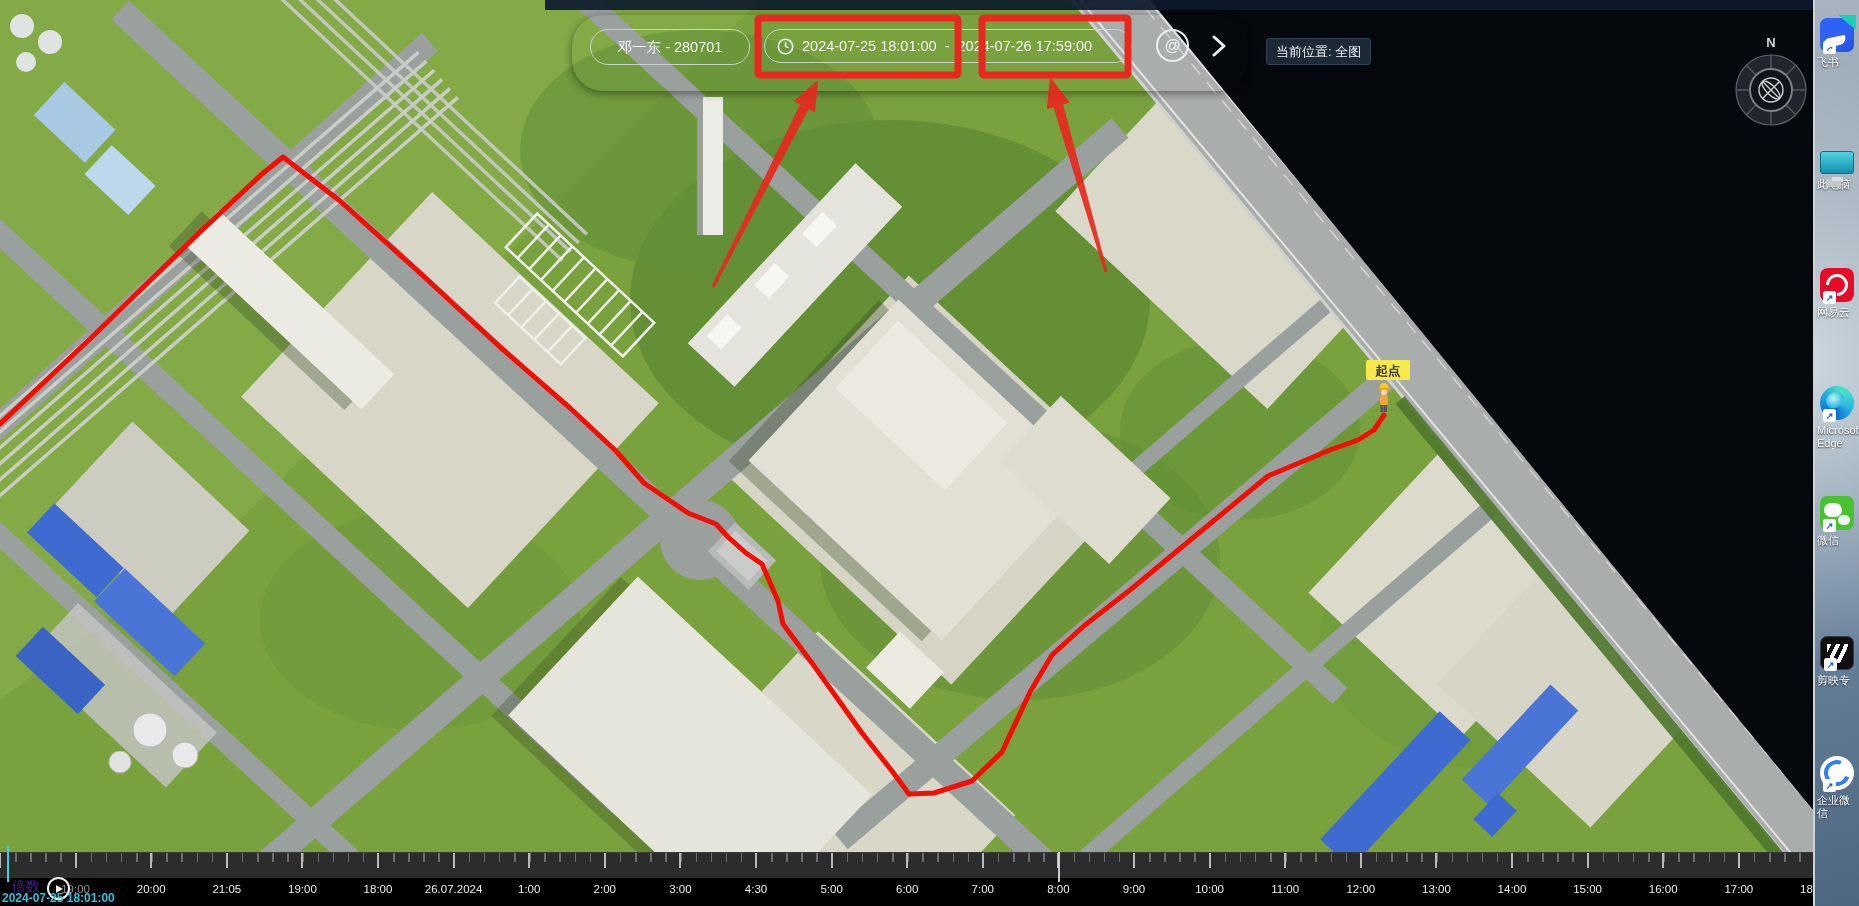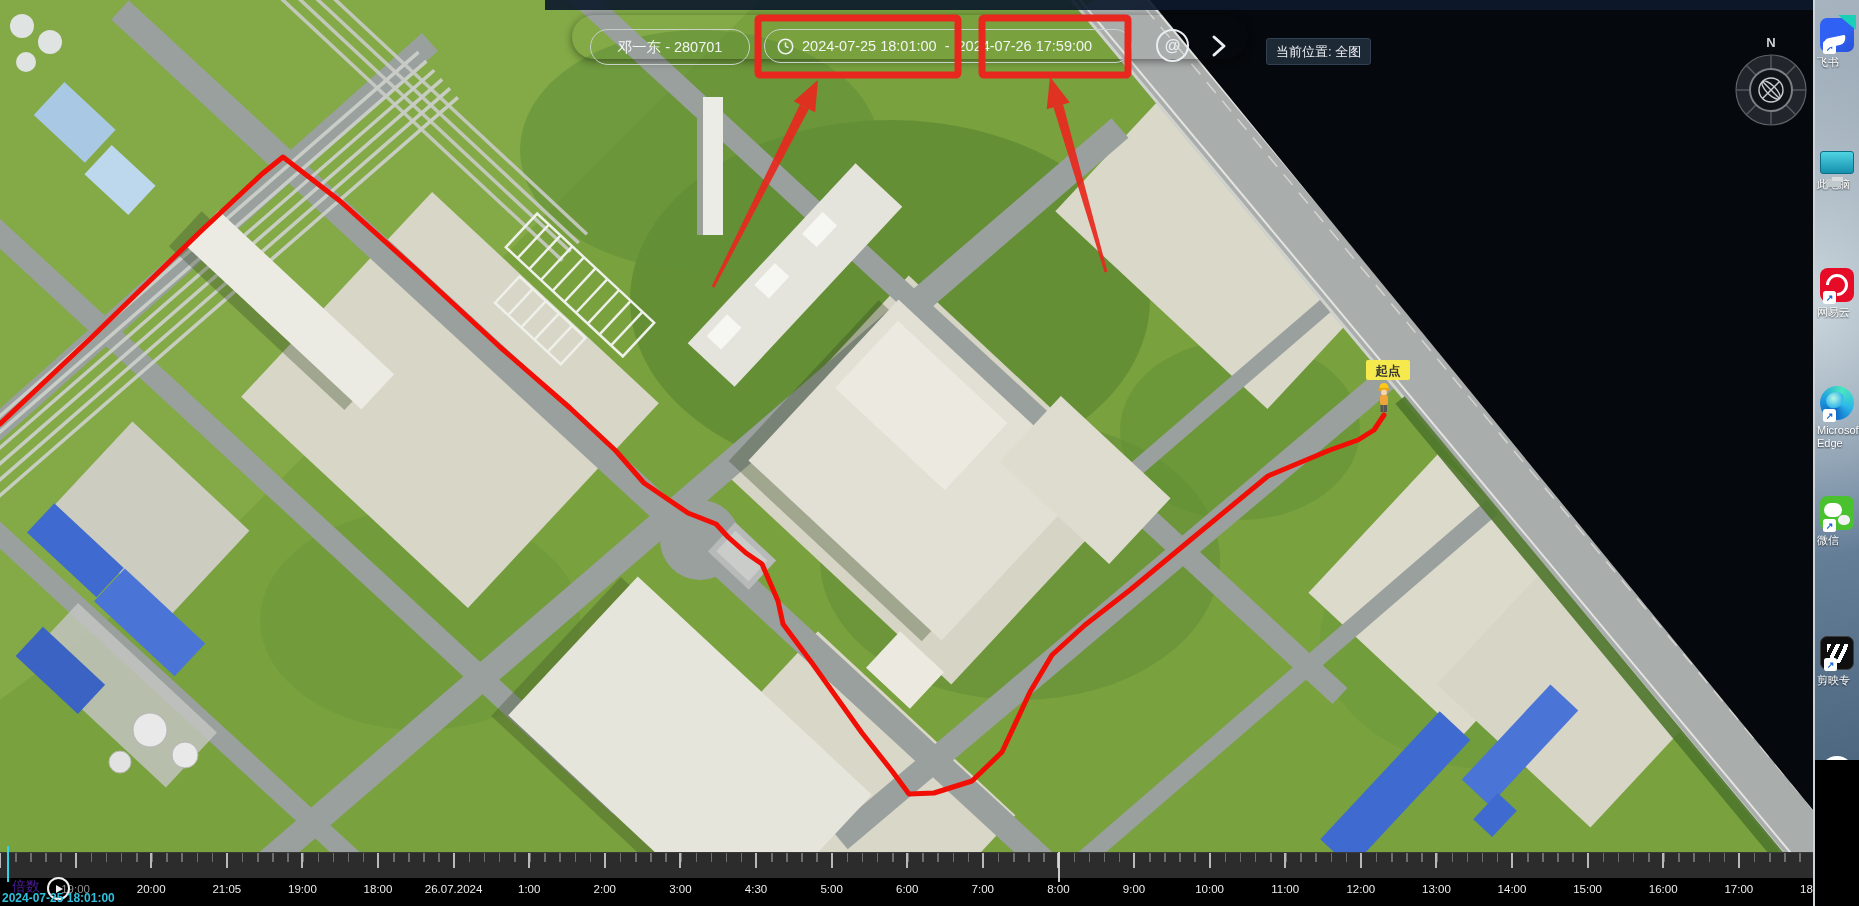--- a/index.html
+++ b/index.html
@@ -3,21 +3,21 @@
 <meta charset="utf-8">
 <style>
   html,body{margin:0;padding:0;background:#000;}
   #app{position:relative;width:1859px;height:906px;overflow:hidden;background:#000;
        font-family:"Liberation Sans",sans-serif;}
   
   #map-window{position:absolute;left:0;top:0;width:1813px;height:906px;overflow:hidden;
               border-right:2px solid #cdd4d8;background:#79a13e;}
   #map-svg{position:absolute;left:0;top:0;}
   
-  #toolbar{position:absolute;left:572px;top:15px;width:676px;height:44px;border-radius:31px;
+  #toolbar{position:absolute;left:572px;top:15px;width:676px;height:76px;border-radius:31px;
            background:linear-gradient(90deg,#3d4a44 0%,#3d4a44 62%,#3542400 0),
                       linear-gradient(90deg,#3d4a44 0%,#3d4a44 72%,#202b33 82%,#0c1520 92%,#0b131e 100%);
            box-shadow:0 2px 8px rgba(0,0,0,.45);z-index:10;}
   .pill{position:absolute;height:34px;top:14px;border:1.5px solid #c9d1cb;border-radius:18px;
         display:flex;align-items:center;color:#f2f4f2;font-size:14.5px;}
   #person-pill{left:18px;width:158px;justify-content:center;}
   #date-pill{left:192px;width:368px;padding:0 12px;box-sizing:border-box;gap:8px;}
   #date-pill .dtxt{white-space:nowrap;font-size:14.5px;}
   #clock-icon{width:17px;height:17px;flex:0 0 auto;}
   #search-btn{position:absolute;left:584px;top:14px;width:33px;height:33px;border-radius:50%;
@@ -43,21 +43,21 @@
   #playhead{position:absolute;top:0;width:2px;height:36px;}
   #speed-label{position:absolute;left:12px;top:32px;font-size:14px;color:#4c1d95;z-index:5;}
   #play-btn{position:absolute;left:47px;top:31px;width:23px;height:23px;border:2px solid #f0f0f0;
             border-radius:50%;box-sizing:border-box;z-index:5;display:flex;align-items:center;justify-content:center;}
   #play-btn::before{content:'';margin-left:2px;border-left:7px solid #f0f0f0;border-top:4.5px solid transparent;
                     border-bottom:4.5px solid transparent;}
   #playhead-time{position:absolute;left:2px;top:45px;font-size:12px;font-weight:bold;color:#2fc0dd;z-index:6;white-space:nowrap;}
   
   #anno-svg{position:absolute;left:0;top:0;z-index:50;pointer-events:none;}
   
-  #desktop{position:absolute;left:1815px;top:0;width:44px;height:760px;overflow:hidden;
+  #desktop{position:absolute;left:1815px;top:0;width:44px;height:906px;overflow:hidden;
            background:radial-gradient(circle at -30% 40%,#cdd8de 0%,rgba(205,216,222,0) 55%),
                       linear-gradient(165deg,#a7b4c0 0%,#8b9cac 35%,#67809a 70%,#4e6781 100%);}
   .dicon{position:absolute;left:0;width:44px;}
   .ic{width:34px;height:34px;border-radius:7px;position:relative;margin:0 auto;}
   .ic-feishu{background:linear-gradient(135deg,#2f62f4 55%,#2750d6);}
   .ic-feishu::before{content:'';position:absolute;right:-2px;top:-3px;width:0;height:0;
                      border-left:18px solid transparent;border-top:15px solid #19cfb7;}
   .ic-feishu::after{content:'';position:absolute;left:4px;bottom:6px;width:22px;height:9px;background:#fff;
                     border-radius:5px 1px 7px 1px;transform:rotate(-12deg);}
   .ic-pc{background:linear-gradient(180deg,#4fd3e2,#1590ad);height:23px;margin-top:5px;border-radius:3px;

